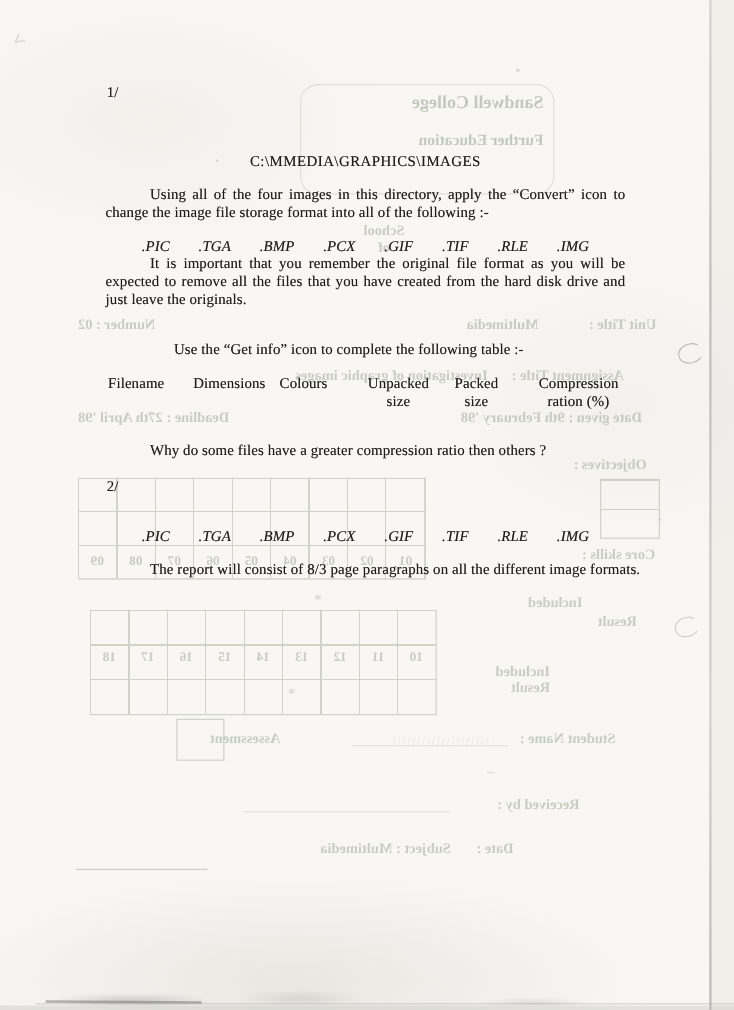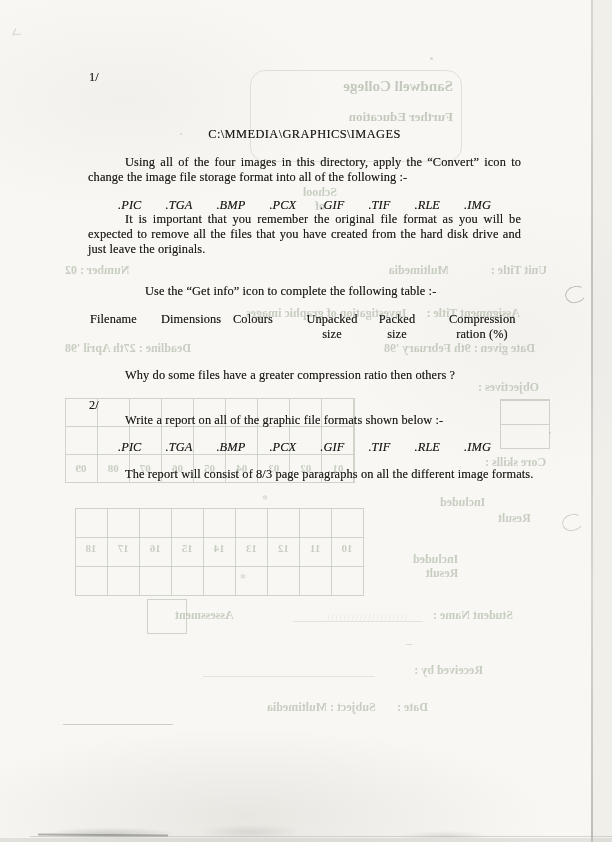--- a/index.html
+++ b/index.html
@@ -207,21 +207,20 @@
       <div class="abs txt thead" style="left:449px;top:0;width:66px;">
         <div class="c">Compression</div>
         <div class="c">ration (%)</div>
       </div>
     </div>
 
     <div class="abs txt" style="left:125px;top:368px;">Why do some files have a greater compression ratio then others ?</div>
 
     <div class="abs txt" style="left:89px;top:398px;">2/</div>
 
-    <div class="abs txt" style="left:125px;top:413px;">Write a report on all of the graphic file formats shown below :-</div>
 
     <div class="abs txt fmt-row" style="left:88px;top:440px;">
         <span>.PIC</span>
         <span>.TGA</span>
         <span>.BMP</span>
         <span>.PCX</span>
         <span>.GIF</span>
         <span>.TIF</span>
         <span>.RLE</span>
         <span>.IMG</span>

